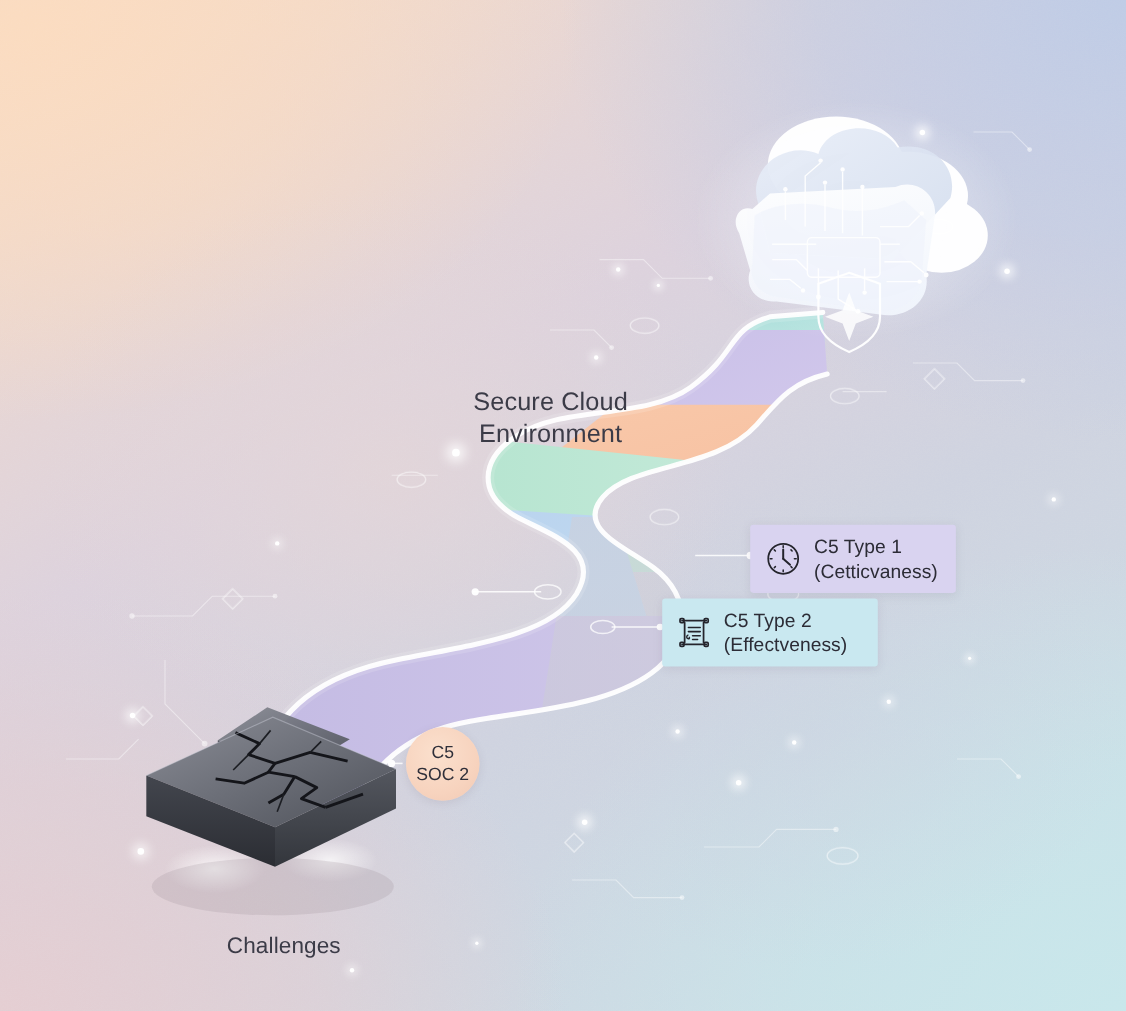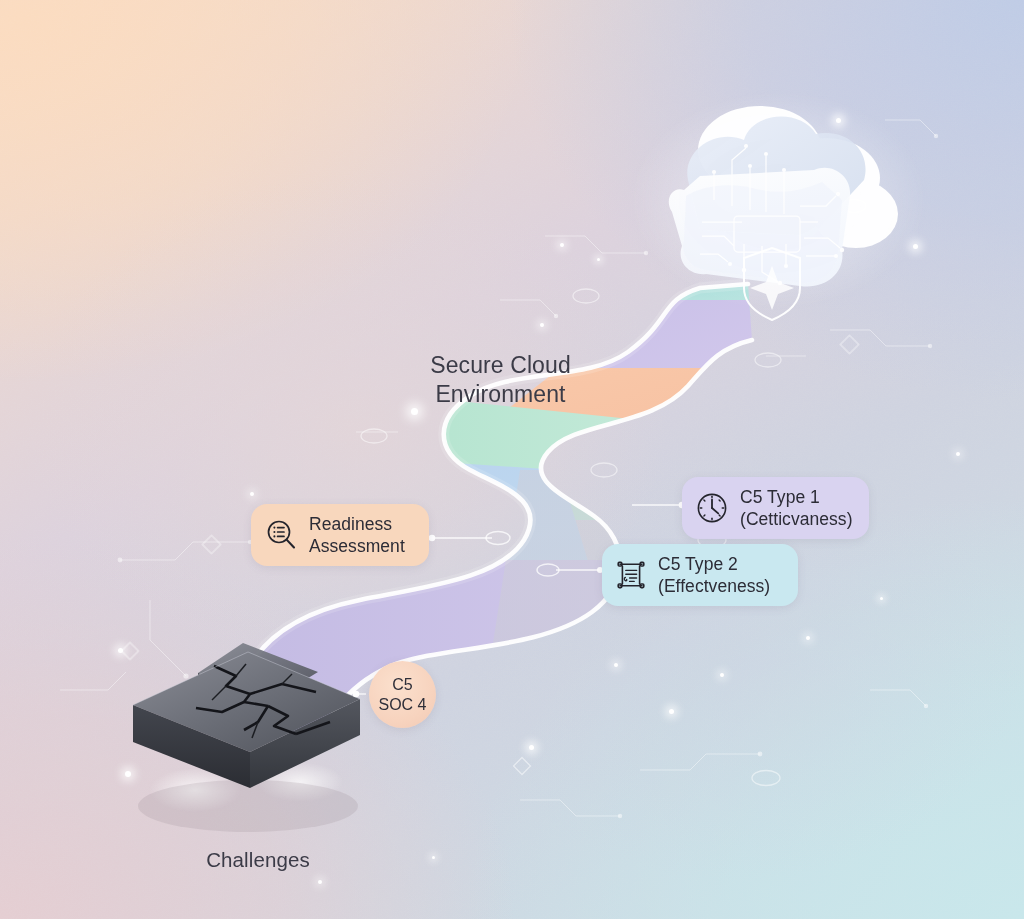--- a/index.html
+++ b/index.html
@@ -64,21 +64,21 @@
   }
   #label-secure-cloud { left: 398px; top: 351px; width: 205px; }
   #label-challenges   { left: 168px; top: 825px; width: 180px; font-size: 20.5px; margin-top: 22px; }
 
   
   .pill {
     position: absolute;
     display: flex;
     align-items: center;
     gap: 11px;
-    border-radius: 16px;
+    border-radius: 3px;
     padding: 9px 17px 9px 13px;
     box-sizing: border-box;
     box-shadow: 0 2px 9px rgba(110,100,120,0.13);
   }
   .pill .pill-icon {
     flex: 0 0 auto;
     display: flex;
     align-items: center;
     justify-content: center;
   }
@@ -440,36 +440,20 @@
     <span class="spark" style="left:432px;  top:856px;  width:3px;  height:3px;  box-shadow:0 0 7px 3px rgba(255,255,255,.5);"></span>
     <span class="spark" style="left:250px;  top:492px;  width:4px;  height:4px;  box-shadow:0 0 8px 3px rgba(255,255,255,.55);"></span>
     <span class="spark" style="left:956px;  top:452px;  width:4px;  height:4px;  box-shadow:0 0 8px 3px rgba(255,255,255,.55);"></span>
   </div>
 
   <div class="free-label" id="label-secure-cloud">Secure Cloud
 Environment</div>
 
   <div class="free-label" id="label-challenges">Challenges</div>
 
-  <div class="pill" id="pill-readiness">
-    <span class="pill-icon">
-      <svg width="34" height="34" viewBox="0 0 34 34" fill="none" stroke="#24242c" stroke-width="1.7" stroke-linecap="round">
-        <circle cx="15" cy="14" r="10.5"></circle>
-        <line x1="22.6" y1="21.6" x2="30" y2="29.5" stroke-width="2.1"></line>
-        <circle cx="10.4" cy="9.6" r="1.05" fill="#24242c" stroke="none"></circle>
-        <circle cx="10.4" cy="14" r="1.05" fill="#24242c" stroke="none"></circle>
-        <circle cx="10.4" cy="18.4" r="1.05" fill="#24242c" stroke="none"></circle>
-        <line x1="13.6" y1="9.6" x2="20" y2="9.6"></line>
-        <line x1="13.6" y1="14" x2="20" y2="14"></line>
-        <line x1="13.6" y1="18.4" x2="20" y2="18.4"></line>
-      </svg>
-    </span>
-    <span class="pill-text">Readiness
-Assessment</span>
-  </div>
 
 
   <div class="pill" id="pill-c5-type-1">
     <span class="pill-icon">
       <svg width="34" height="34" viewBox="0 0 34 34" fill="none" stroke="#24242c" stroke-width="1.6" stroke-linecap="round">
         <circle cx="17" cy="17" r="13.6"></circle>
         <line x1="17" y1="17" x2="17" y2="8.6" stroke-width="1.8"></line>
         <line x1="17" y1="17" x2="23.2" y2="22.4" stroke-width="1.8"></line>
         <g stroke-width="1.4">
           <line x1="17" y1="5.2" x2="17" y2="6.8"></line>
@@ -510,16 +494,16 @@
 
         <path d="M10.4 19.4 c-1.5 .6 -1.5 2.6 0 3.2 c1.1 .5 1.8 -.4 1.2 -1.2" stroke-width="1.3"></path>
       </svg>
     </span>
     <span class="pill-text">C5 Type 2
 (Effectveness)</span>
   </div>
 
   <div id="badge-c5-soc2">
     <span>C5
-SOC 4</span>
+SOC 2</span>
   </div>
 
 </div>
 
 </body></html>

